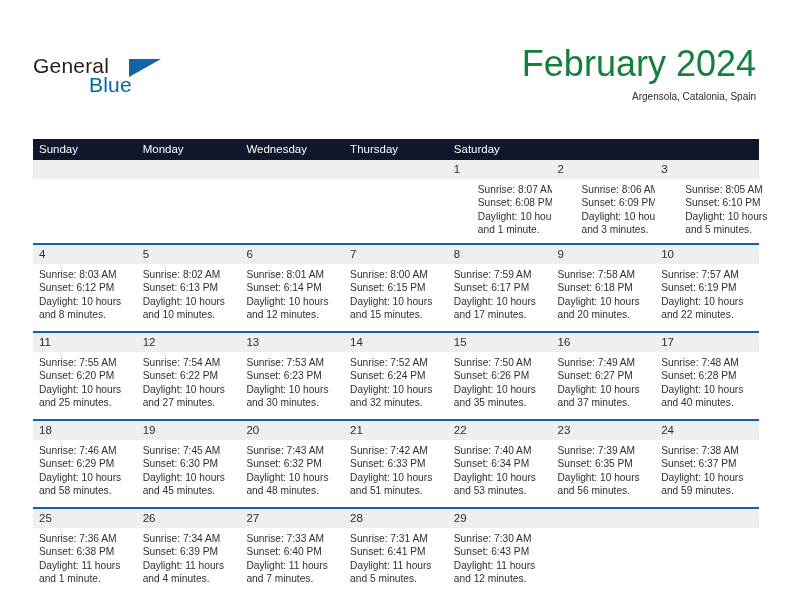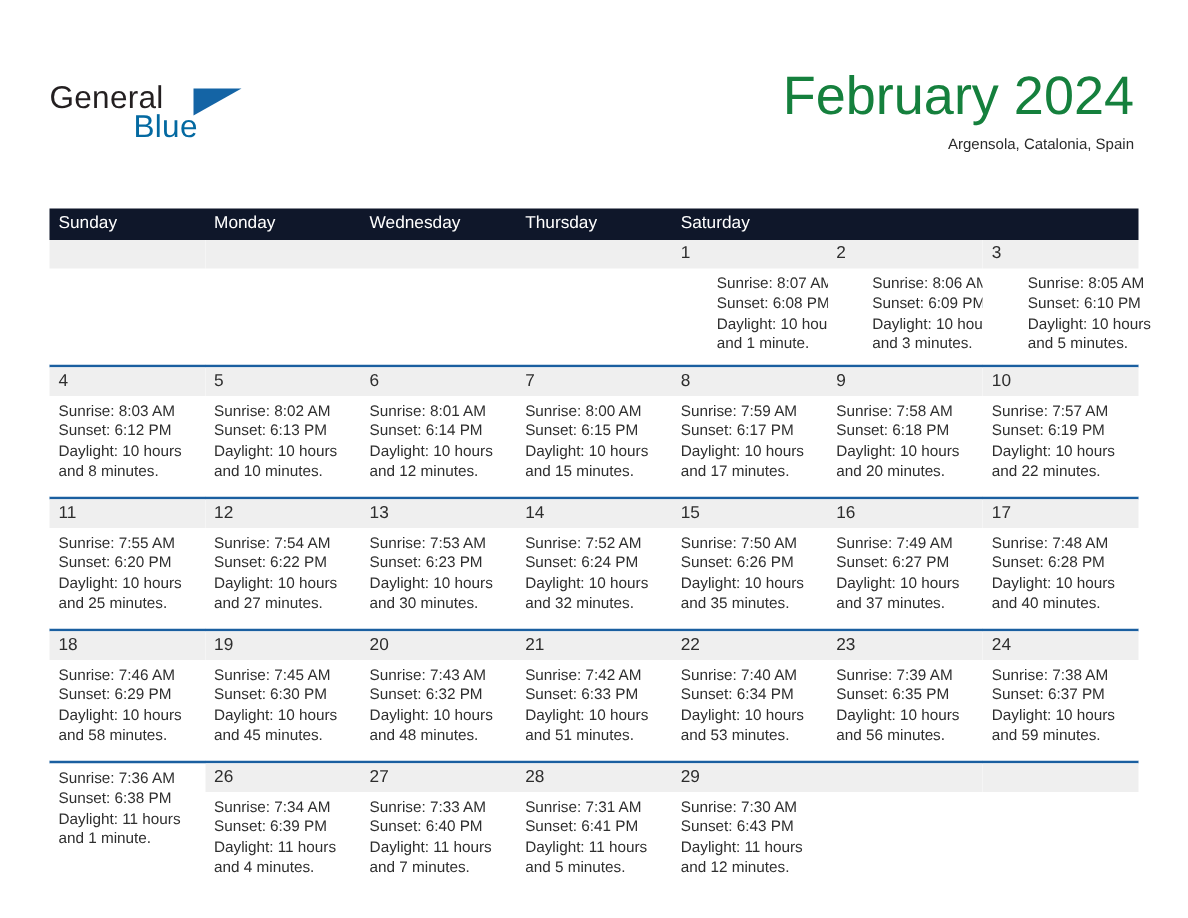--- a/index.html
+++ b/index.html
@@ -421,20 +421,21 @@
             <div class="day-body">
               <div class="info-line">Sunrise: 7:38 AM</div>
               <div class="info-line">Sunset: 6:37 PM</div>
               <div class="info-line">Daylight: 10 hours</div>
               <div class="info-line">and 59 minutes.</div>
             </div>
           </div>
         </div>
         <div class="week-row r5">
           <div class="day-cell">
+            <div class="day-number">25</div>
             <div class="day-body">
               <div class="info-line">Sunrise: 7:36 AM</div>
               <div class="info-line">Sunset: 6:38 PM</div>
               <div class="info-line">Daylight: 11 hours</div>
               <div class="info-line">and 1 minute.</div>
             </div>
           </div>
           <div class="day-cell">
             <div class="day-number">26</div>
             <div class="day-body">

